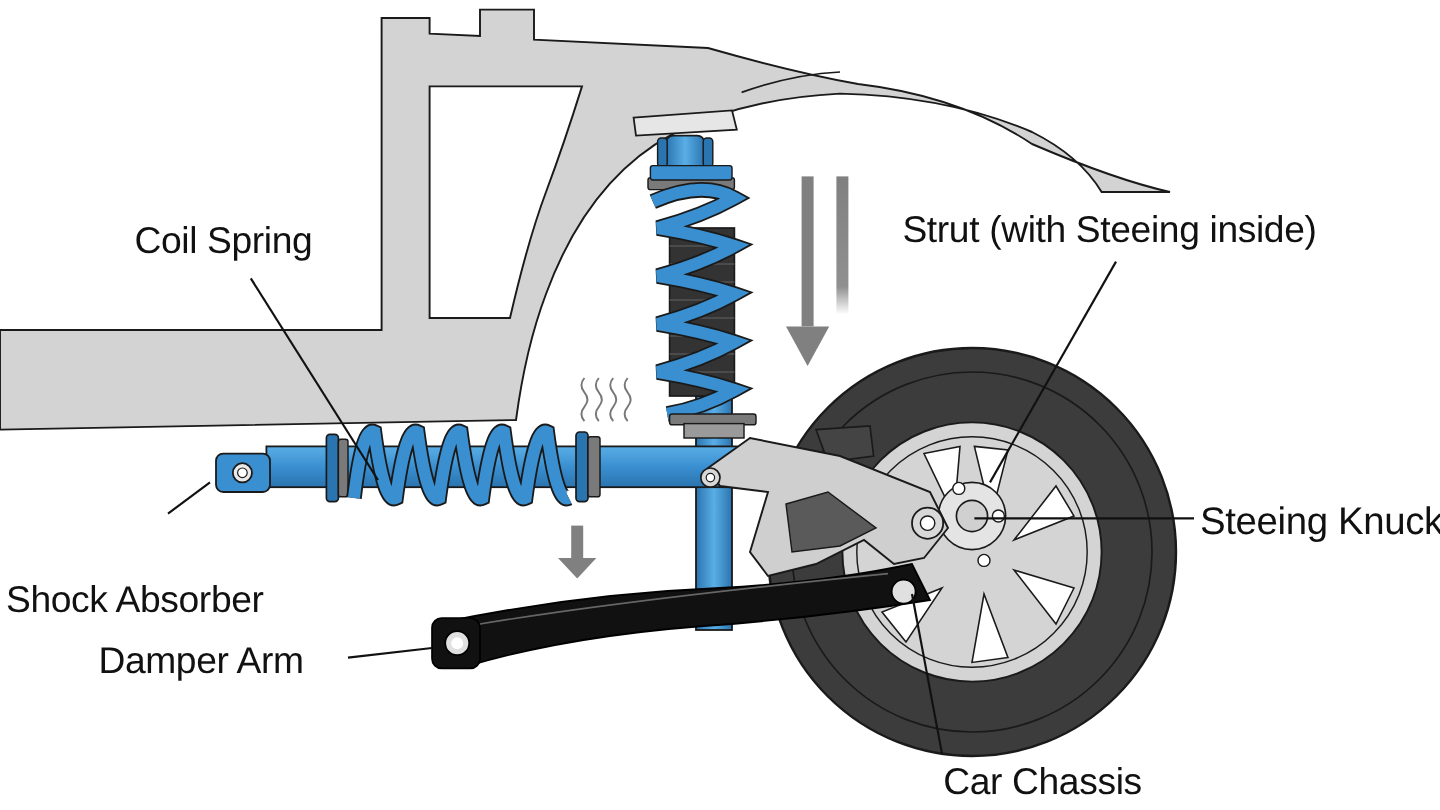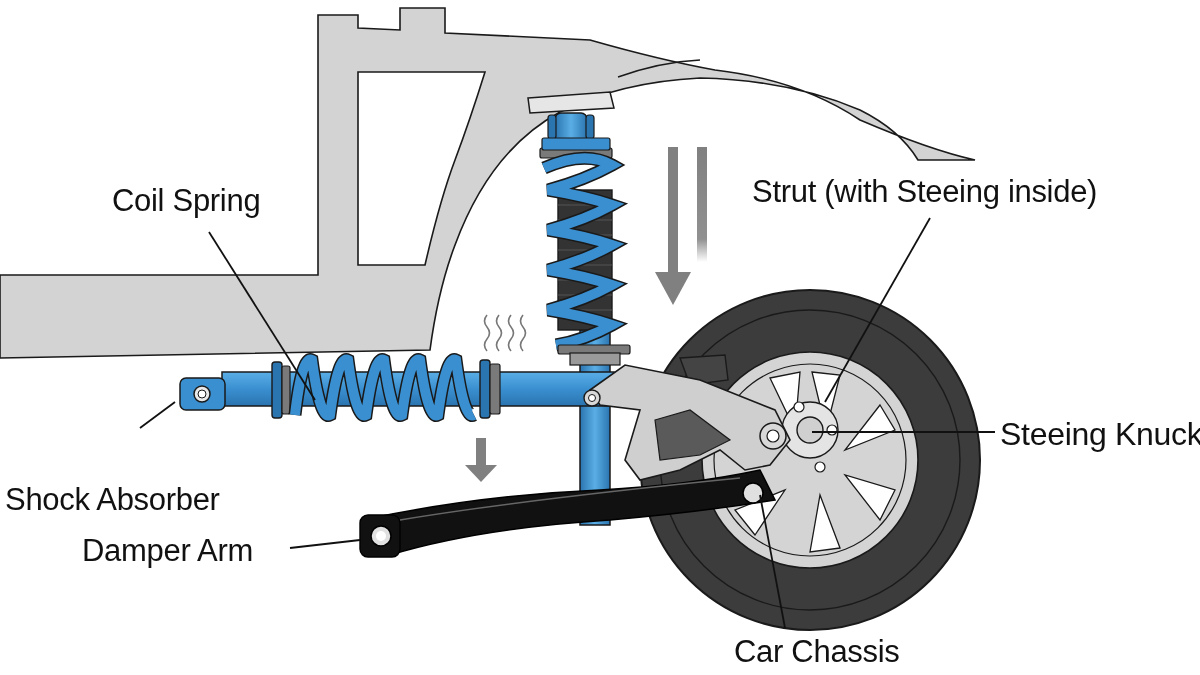--- a/index.html
+++ b/index.html
@@ -144,13 +144,13 @@
     <line x1="290" y1="548" x2="360" y2="540"></line>
     <line x1="760" y1="495" x2="785" y2="628"></line>
   </g>
 </svg>
 
 <div class="lbl" style="left:92px;top:185px;margin-left:20px;">Coil Spring</div>
 <div class="lbl" style="left:752px;top:176px;">Strut (with Steeing inside)</div>
 <div class="lbl" style="left:5px;top:436px;margin-top:48px;">Shock Absorber</div>
 <div class="lbl" style="left:1000px;top:418px;font-size:32px;">Steeing Knuck</div>
 <div class="lbl" style="left:82px;top:535px;">Damper Arm</div>
-<div class="lbl" style="left:734px;top:636px;">Car Chassis</div>
+<div class="lbl" style="left:786px;top:636px;">Car Chassis</div>
 
 </body></html>

